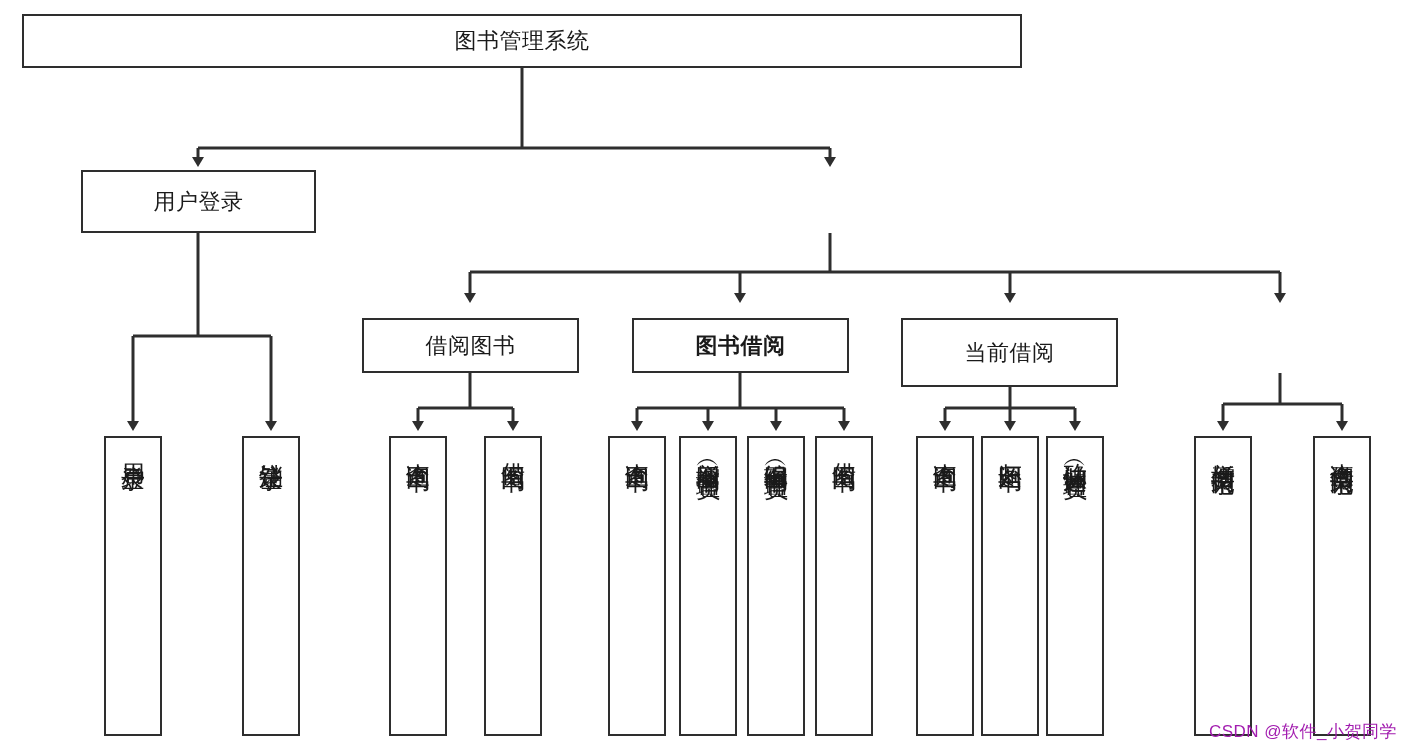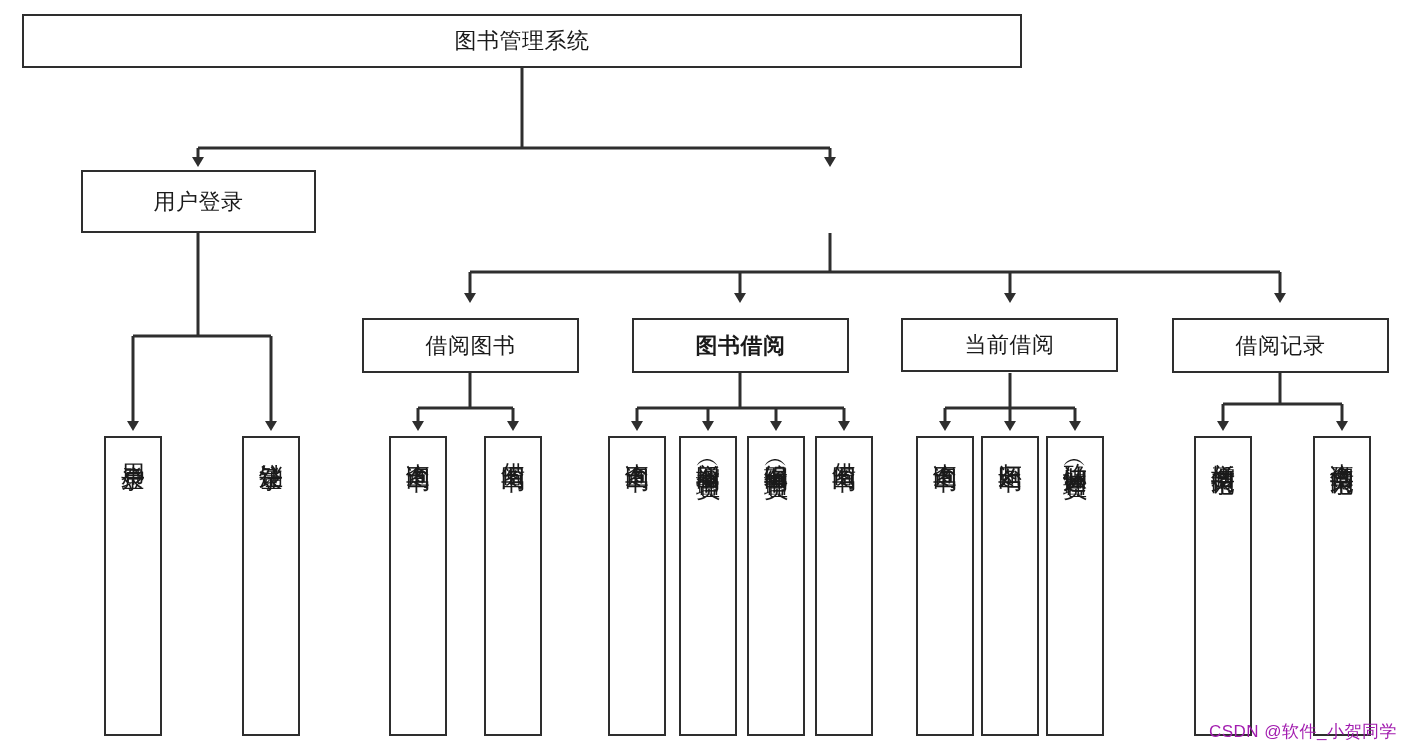--- a/index.html
+++ b/index.html
@@ -130,25 +130,22 @@
   <div class="node h" style="left:81px; top:170px; width:235px; height:63px;">
     <span class="lbl">用户登录</span>
   </div>
 
   <div class="node h" style="left:362px; top:318px; width:217px; height:55px;">
     <span class="lbl">借阅图书</span>
   </div>
   <div class="node h" style="left:632px; top:318px; width:217px; height:55px;font-weight:bold;">
     <span class="lbl">图书借阅</span>
   </div>
-  <div class="node h" style="left:901px; top:318px; width:217px; height:54px;">
+  <div class="node h" style="left:901px; top:318px; width:217px; height:69px;">
     <span class="lbl">当前借阅</span>
-  </div>
-  <div class="node h" style="left:1172px; top:318px; width:217px; height:55px;">
-    <span class="lbl">借阅记录</span>
   </div>
 
   <div class="node v" style="left:104px; top:436px; width:58px; height:300px;">
     <span class="lbl">用户登录</span>
   </div>
   <div class="node v" style="left:242px; top:436px; width:58px; height:300px;">
     <span class="lbl">注销登录</span>
   </div>
 
   <div class="node v" style="left:389px; top:436px; width:58px; height:300px;">

